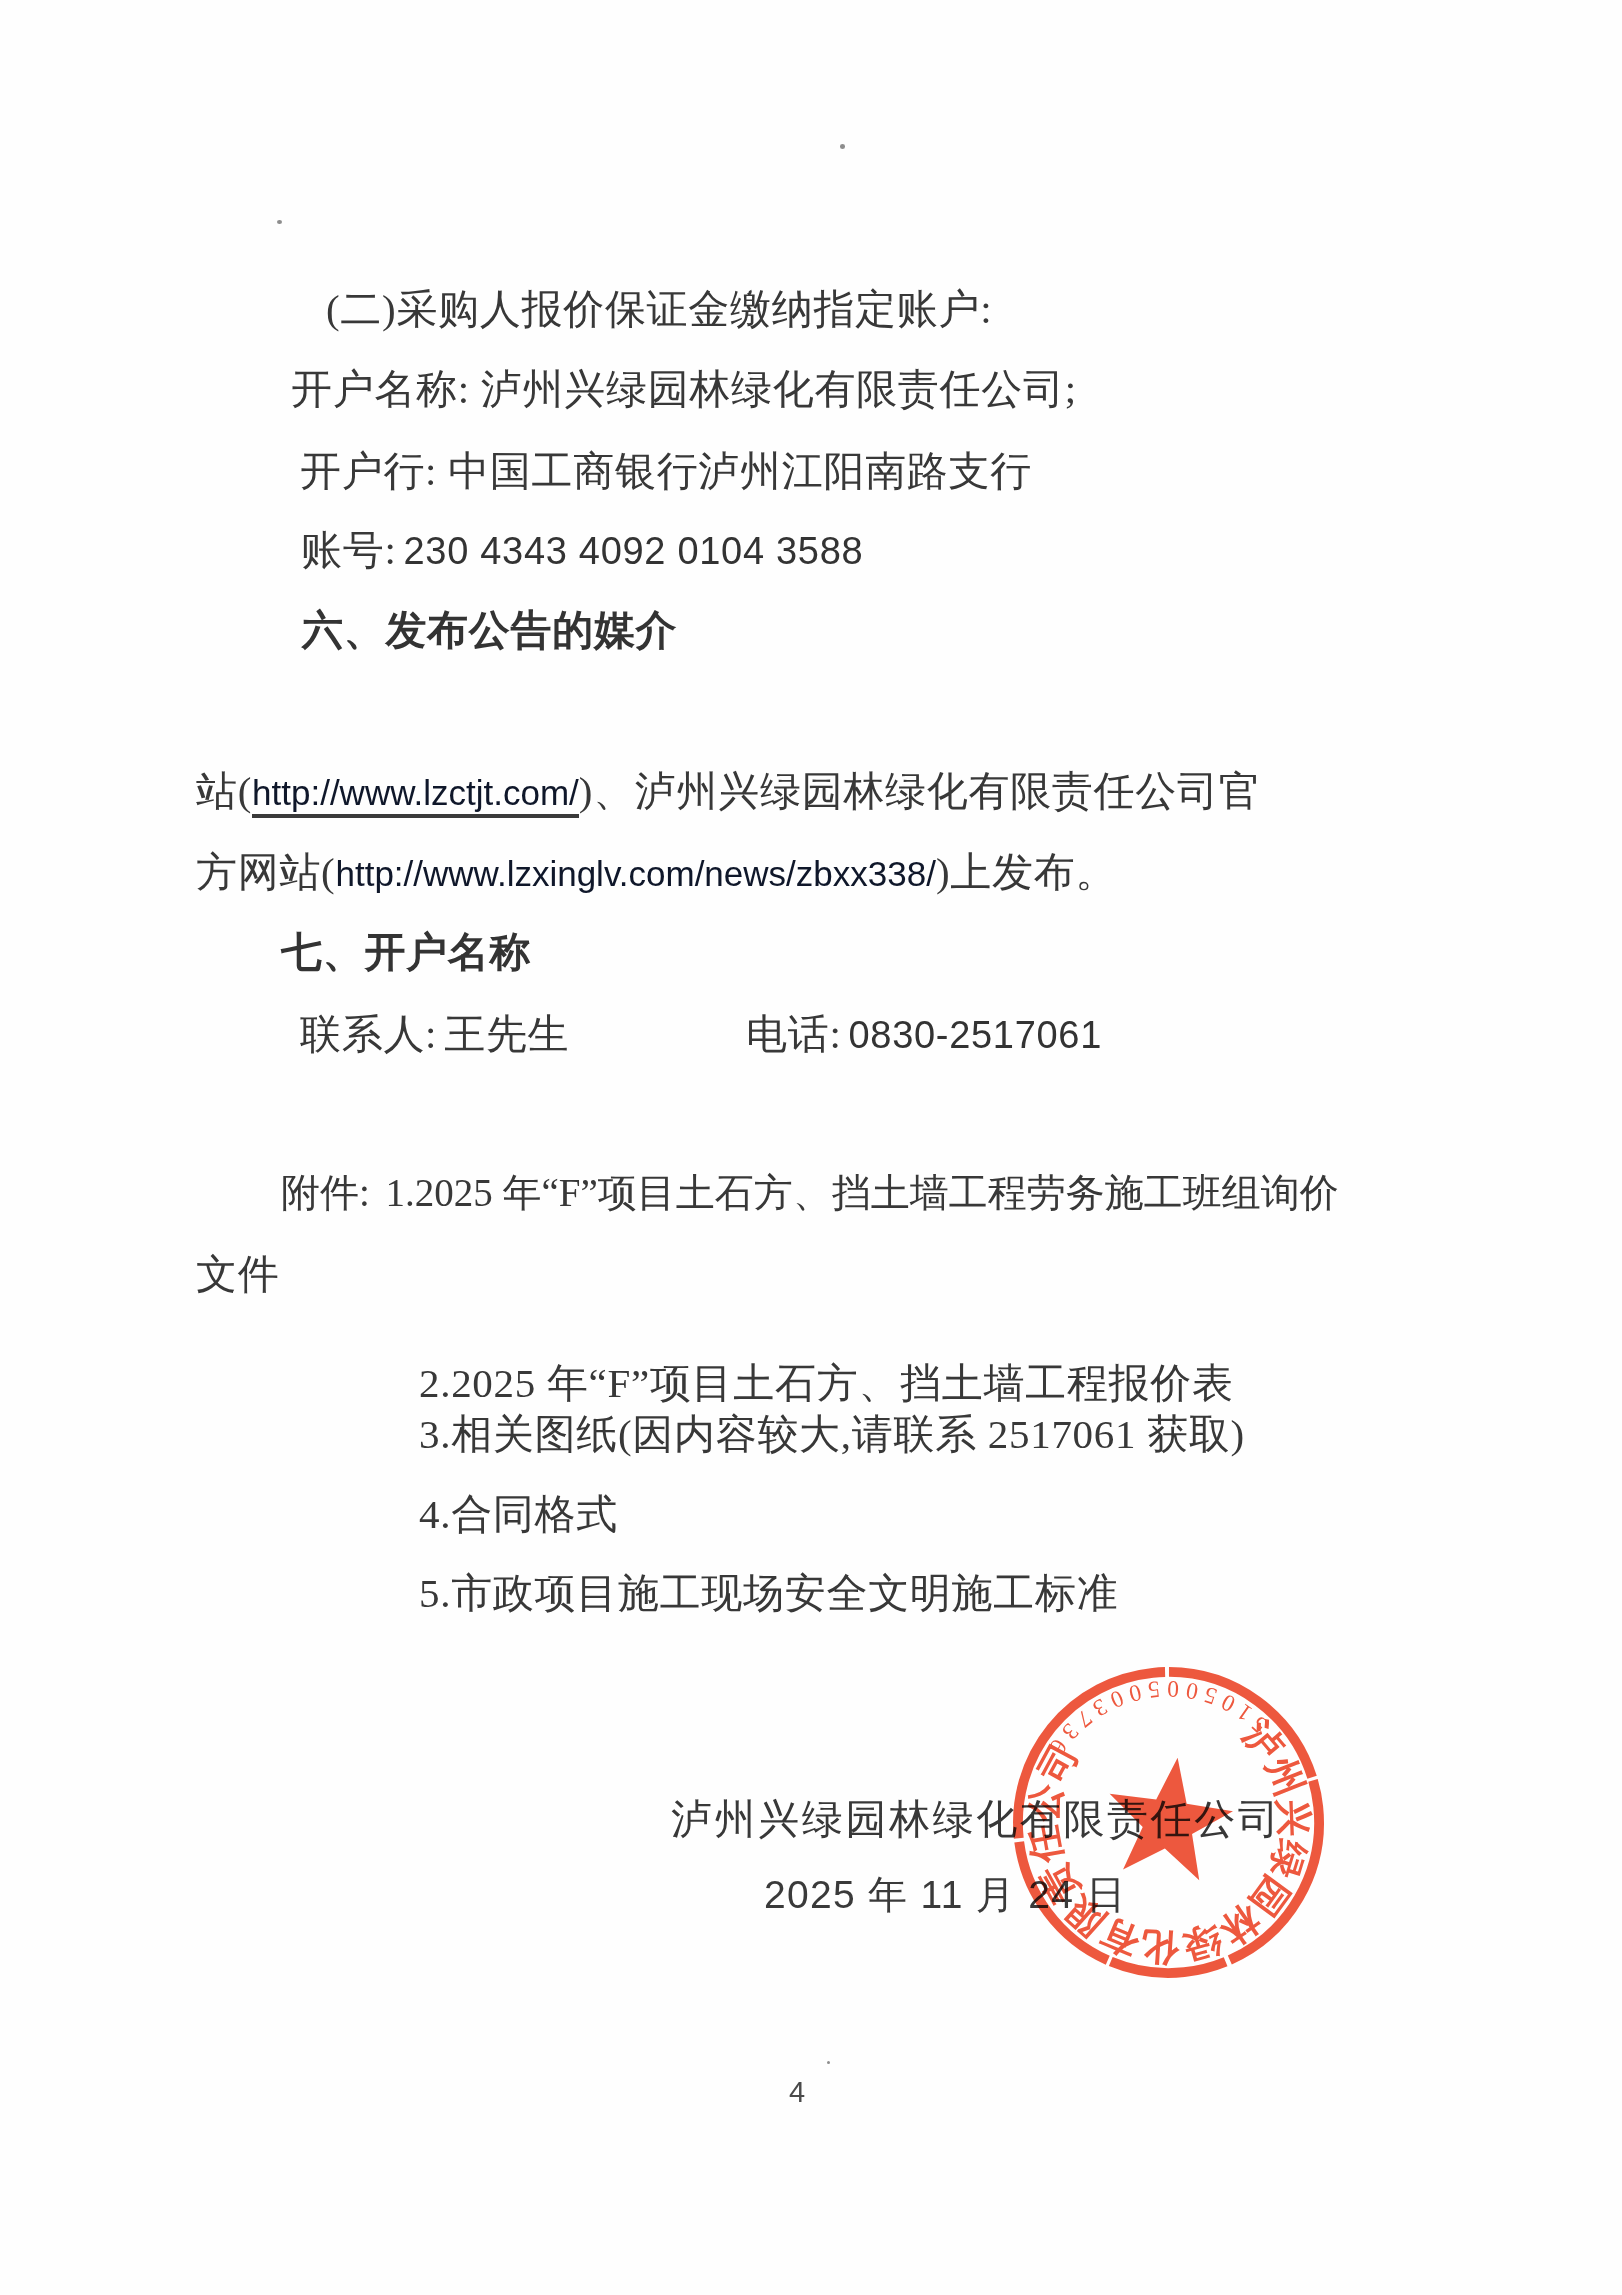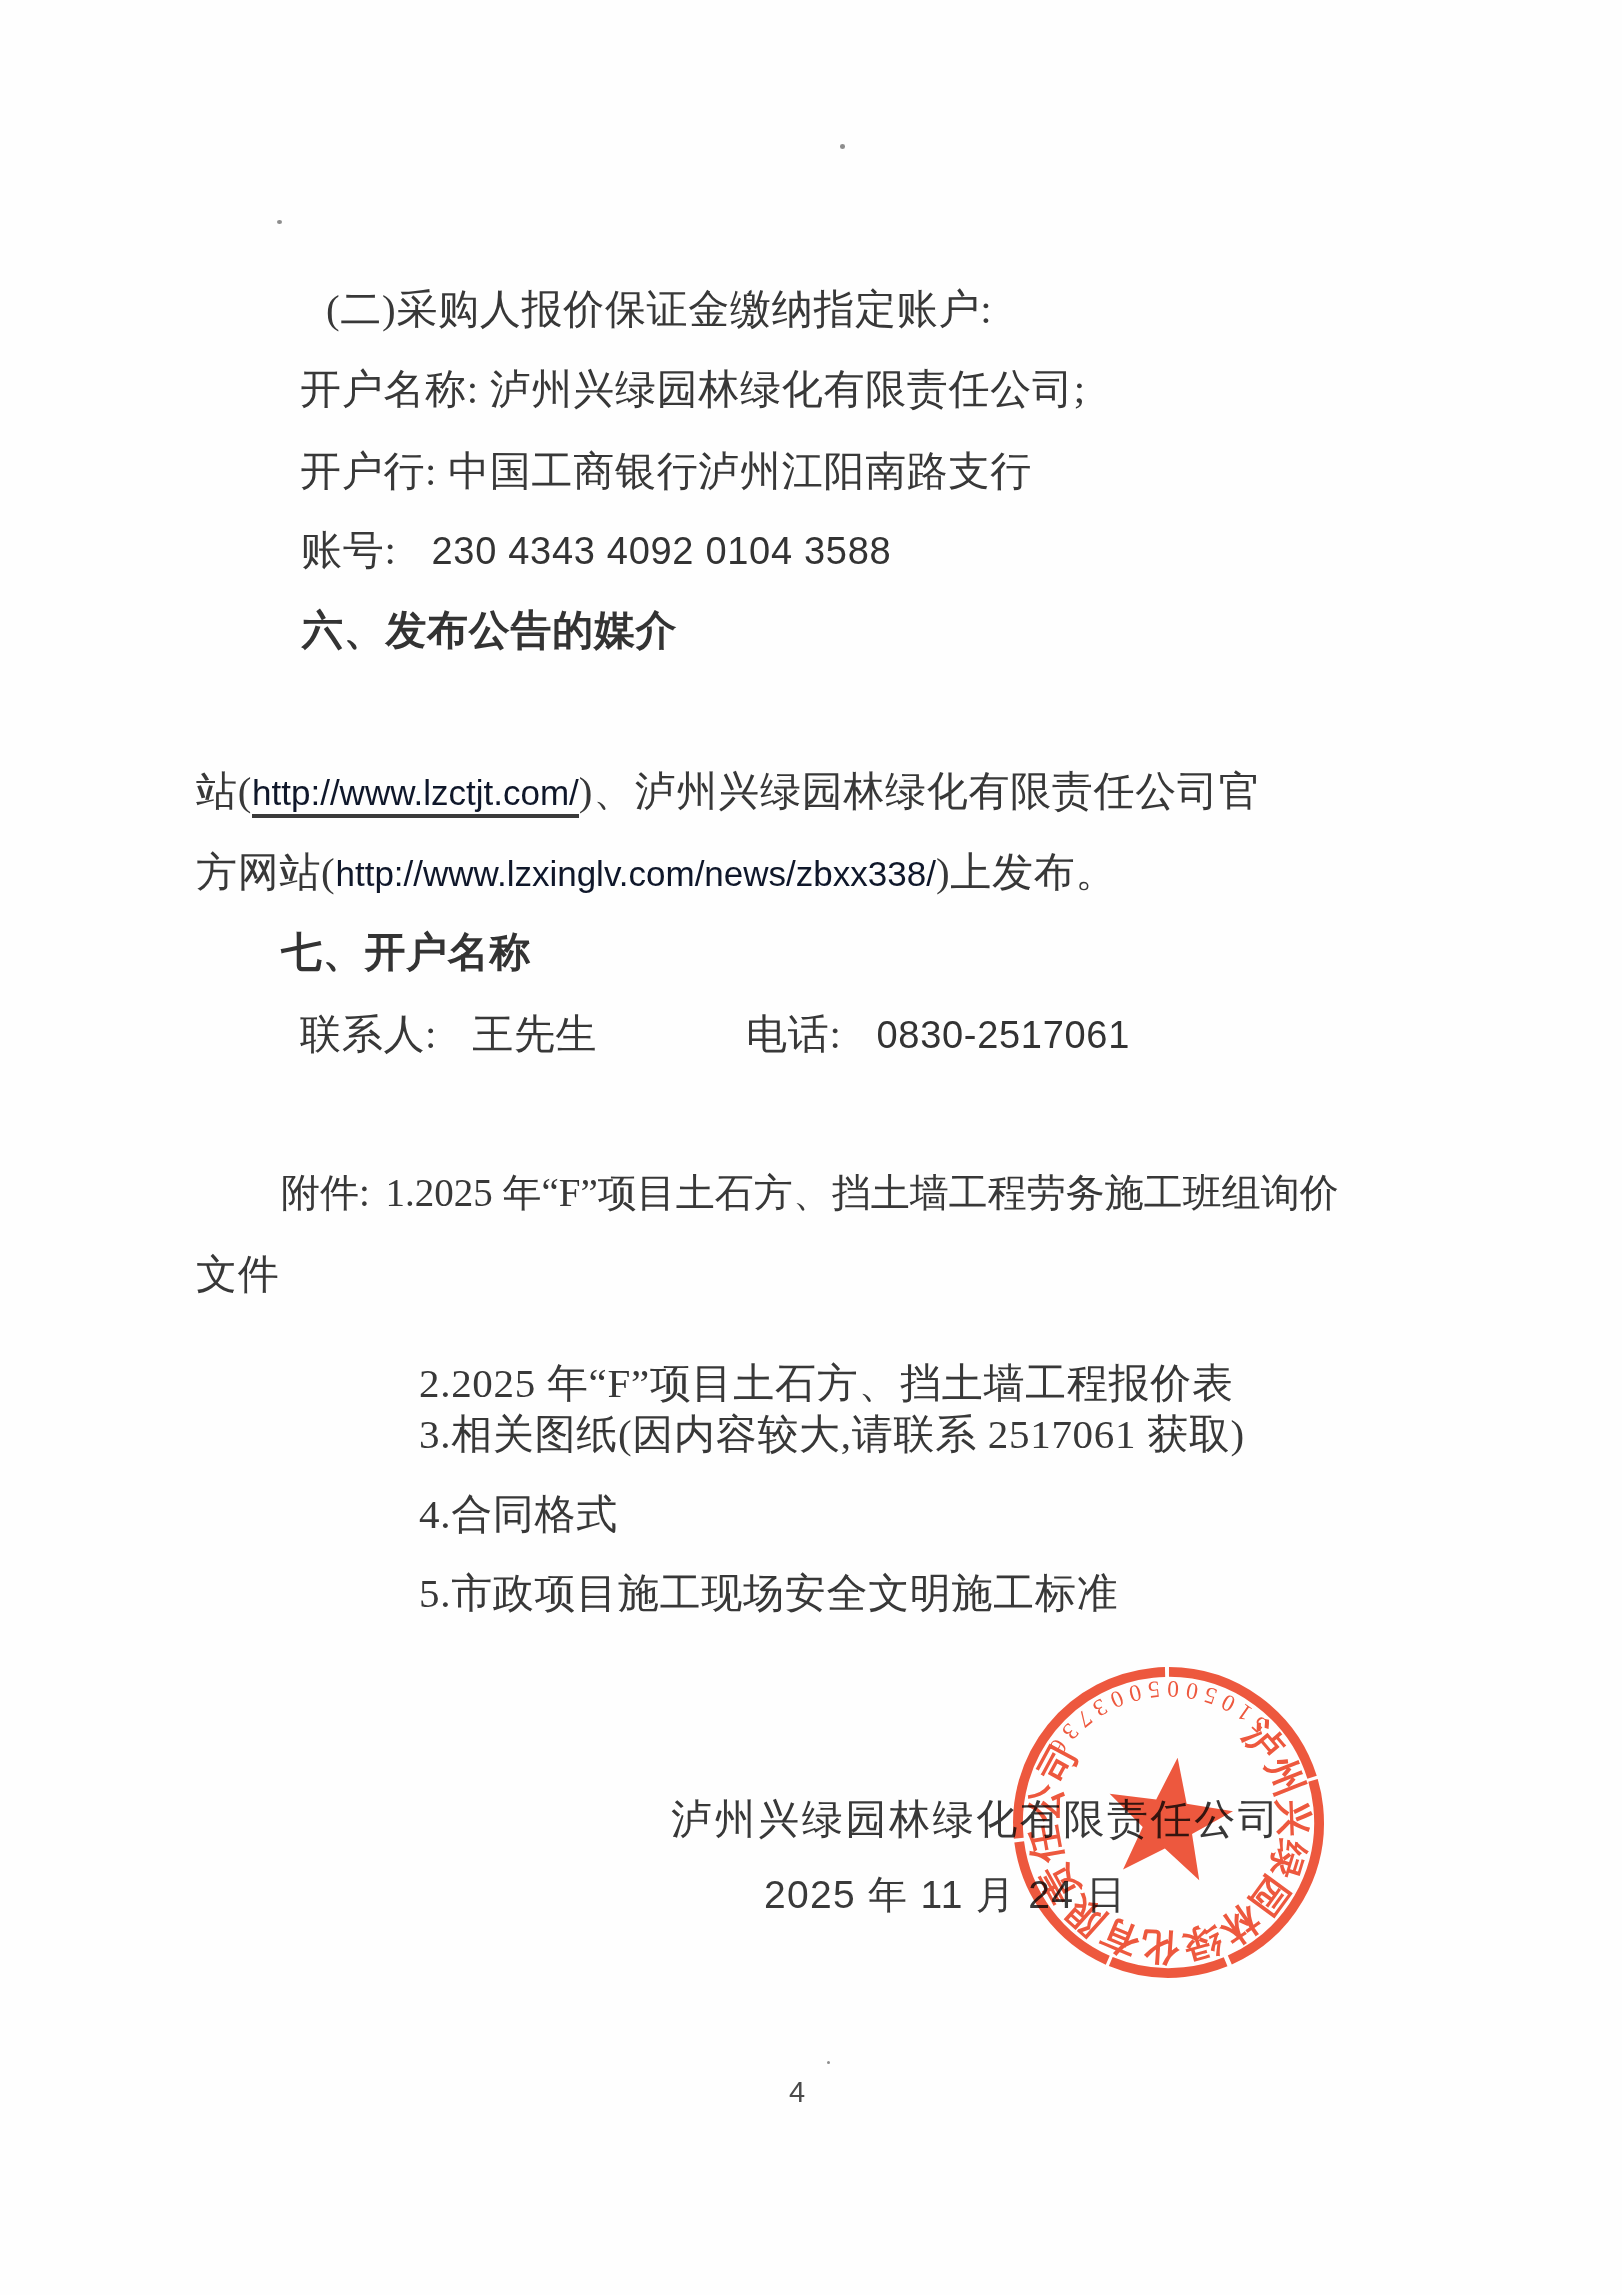--- a/index.html
+++ b/index.html
@@ -19,21 +19,21 @@
     line-height:1.15;
     letter-spacing:0.7px;
   }
   .bold{font-weight:bold;color:#333;}
   .digits{
     font-family:"Liberation Sans",sans-serif;
     font-size:38px;
     letter-spacing:0.7px;
     color:#333;
   }
-  .gap{margin-left:35px;}
+  .gap{margin-left:7px;}
   .url{
     font-family:"Liberation Sans",sans-serif;
     font-weight:normal;
     font-size:35px;
     color:#0f172a;
     letter-spacing:0;
     text-align:right;
   }
   .underlined{
     border-bottom:4.6px solid #3a3a3a;
@@ -74,21 +74,21 @@
 <body>
 
 <div class="page">
 
   <div class="speck" style="left:840px;top:144px;width:5.2px;height:4.6px;"></div>
   <div class="speck" style="left:277px;top:220px;width:4.6px;height:3.9px;"></div>
   <div class="speck" style="left:827px;top:2061px;width:3.3px;height:3.3px;"></div>
 
   <div class="line" style="left:326px;top:286px;">(二)采购人报价保证金缴纳指定账户:</div>
 
-  <div class="line" style="left:300px;top:366px;">开户名称: 泸州兴绿园林绿化有限责任公司;</div>
+  <div class="line" style="left:291px;top:366px;">开户名称: 泸州兴绿园林绿化有限责任公司;</div>
 
   <div class="line" style="left:300px;top:448px;">开户行: 中国工商银行泸州江阳南路支行</div>
 
   <div class="line" style="left:301px;top:527px;">
     <span>账号:</span><span class="digits gap">230 4343 4092 0104 3588</span>
   </div>
 
   <div class="line bold" style="left:302px;top:607px;">六、发布公告的媒介</div>
 
 

